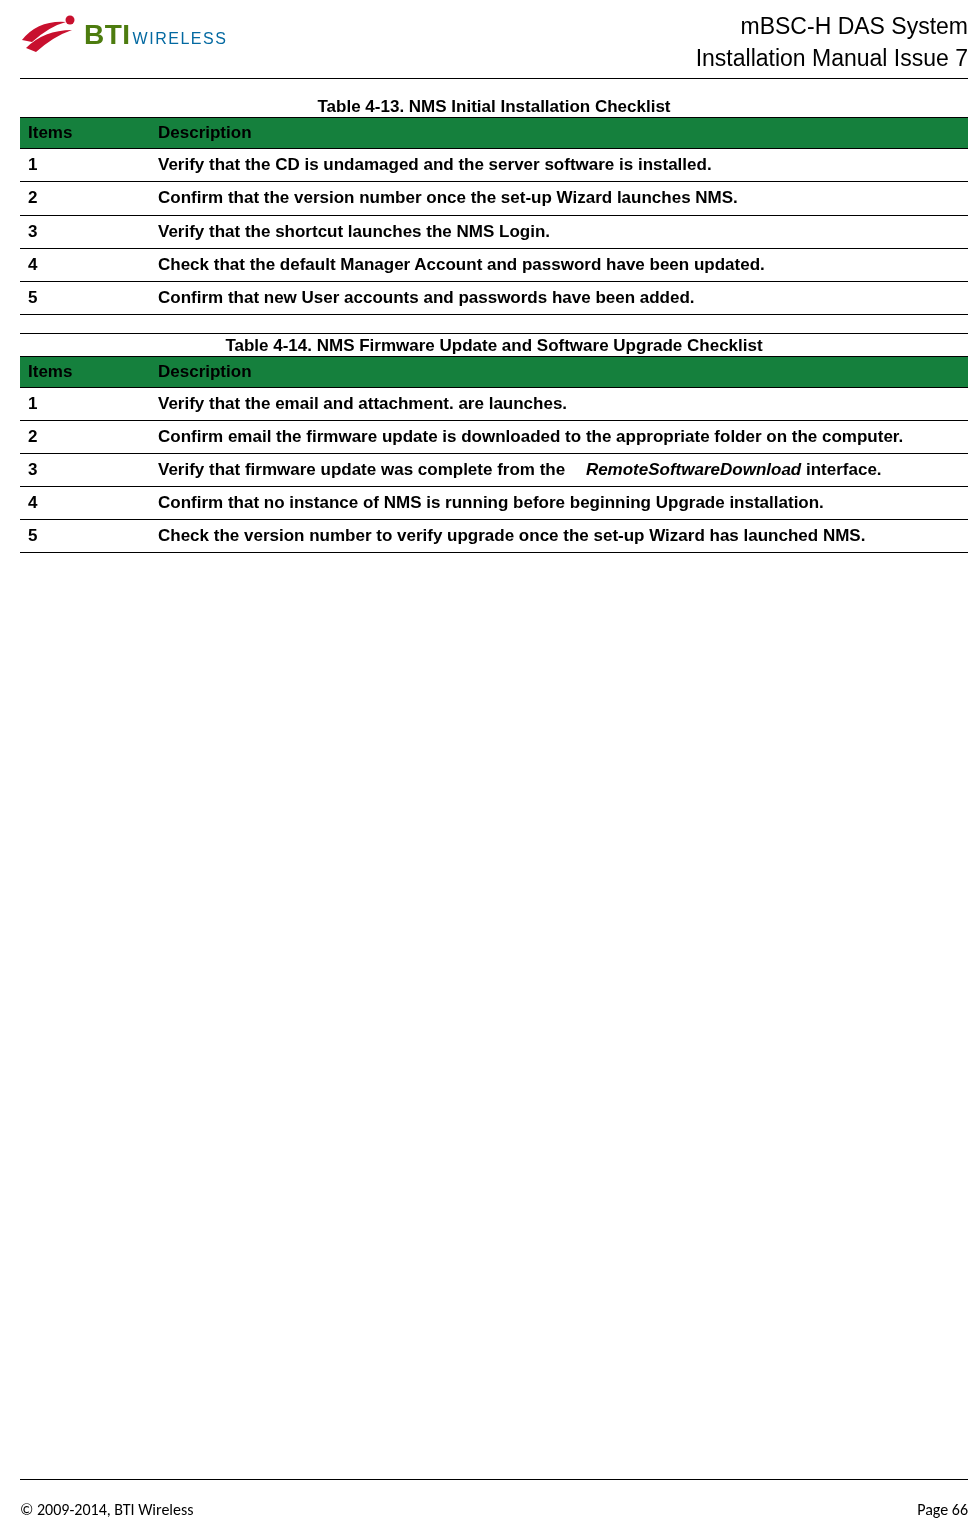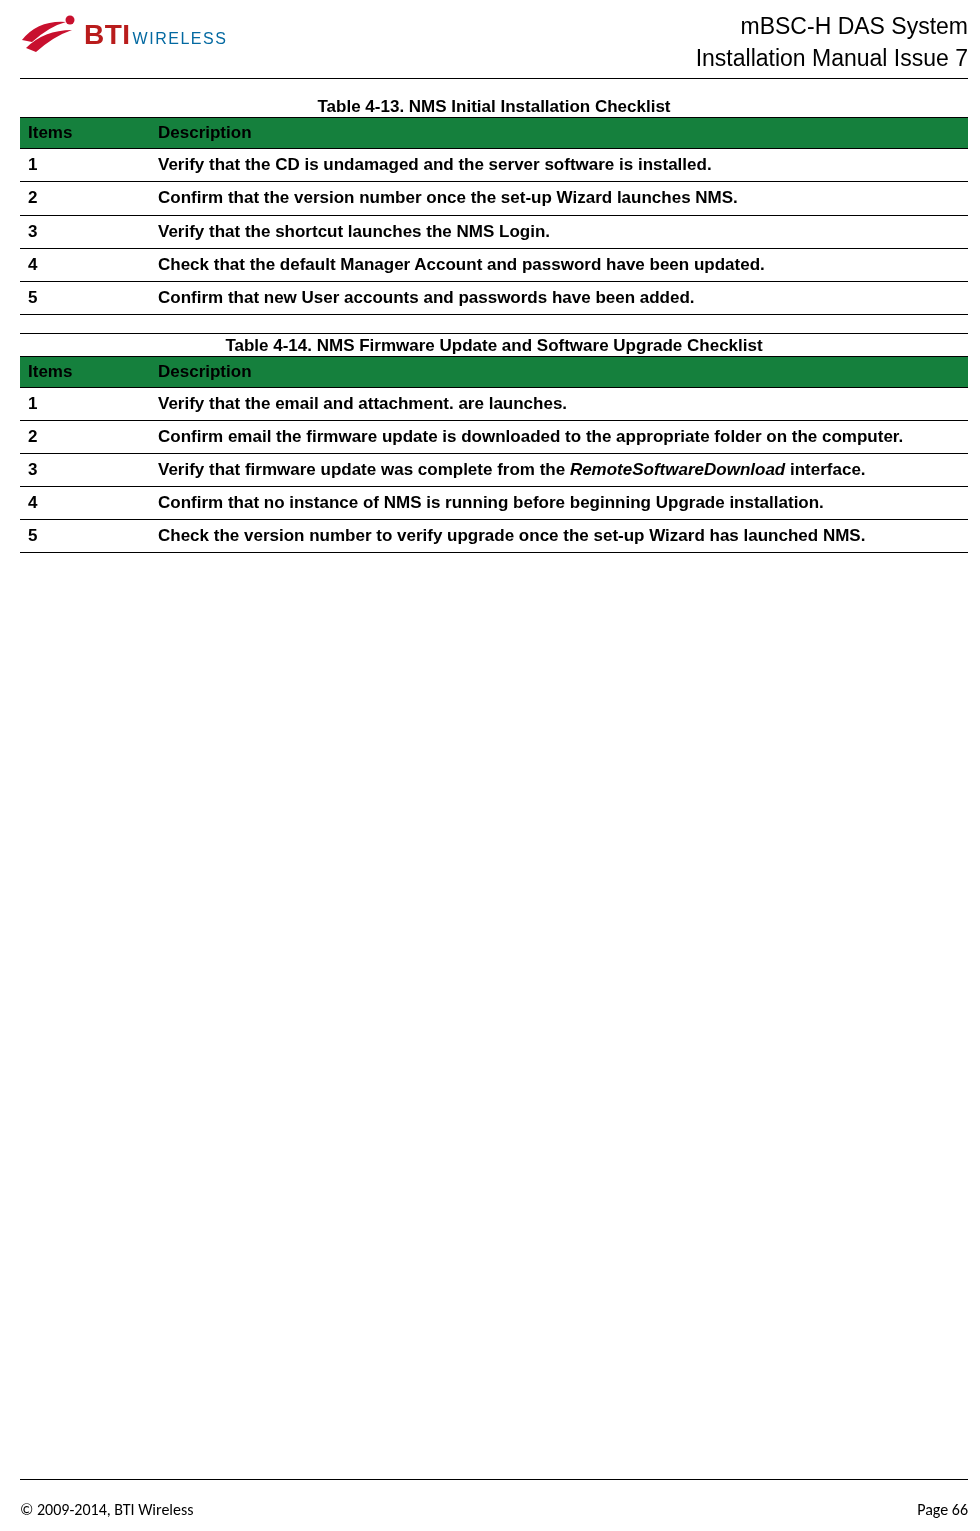--- a/index.html
+++ b/index.html
@@ -35,21 +35,21 @@
     }
     .logo-text {
       display: flex;
       align-items: baseline;
       gap: 2px;
     }
     .logo-bti {
       font-weight: 700;
       font-size: 28px;
       letter-spacing: 0.5px;
-      color: #b91c1c;
+      color: #4d7c0f;
     }
     .logo-wireless {
       font-size: 16px;
       letter-spacing: 1.5px;
       color: #0369a1;
       font-weight: 400;
     }
     .header-right {
       text-align: right;
       font-size: 23px;
@@ -102,21 +102,21 @@
       border-top: 1px solid #000;
       display: flex;
       justify-content: space-between;
       font-size: 16px;
       padding-top: 20px;
       font-family: Calibri, Arial, sans-serif;
     }
     .footer .page-num {
       font-family: Calibri, Arial, sans-serif;
     }
-    .italic { font-style: italic; }
+    .italic { font-style: italic; margin-left: 16px; }
   </style>
 </head>
 <body>
 
 <div class="page">
   <div class="header">
     <div class="logo-block">
       <svg class="logo-swoosh" viewBox="0 0 58 46">
         <path d="M 2 28 Q 18 8 46 10 Q 30 14 12 30 Z" fill="#c8102e"></path>
         <path d="M 6 36 Q 24 18 52 18 Q 34 24 16 40 Z" fill="#c8102e"></path>

